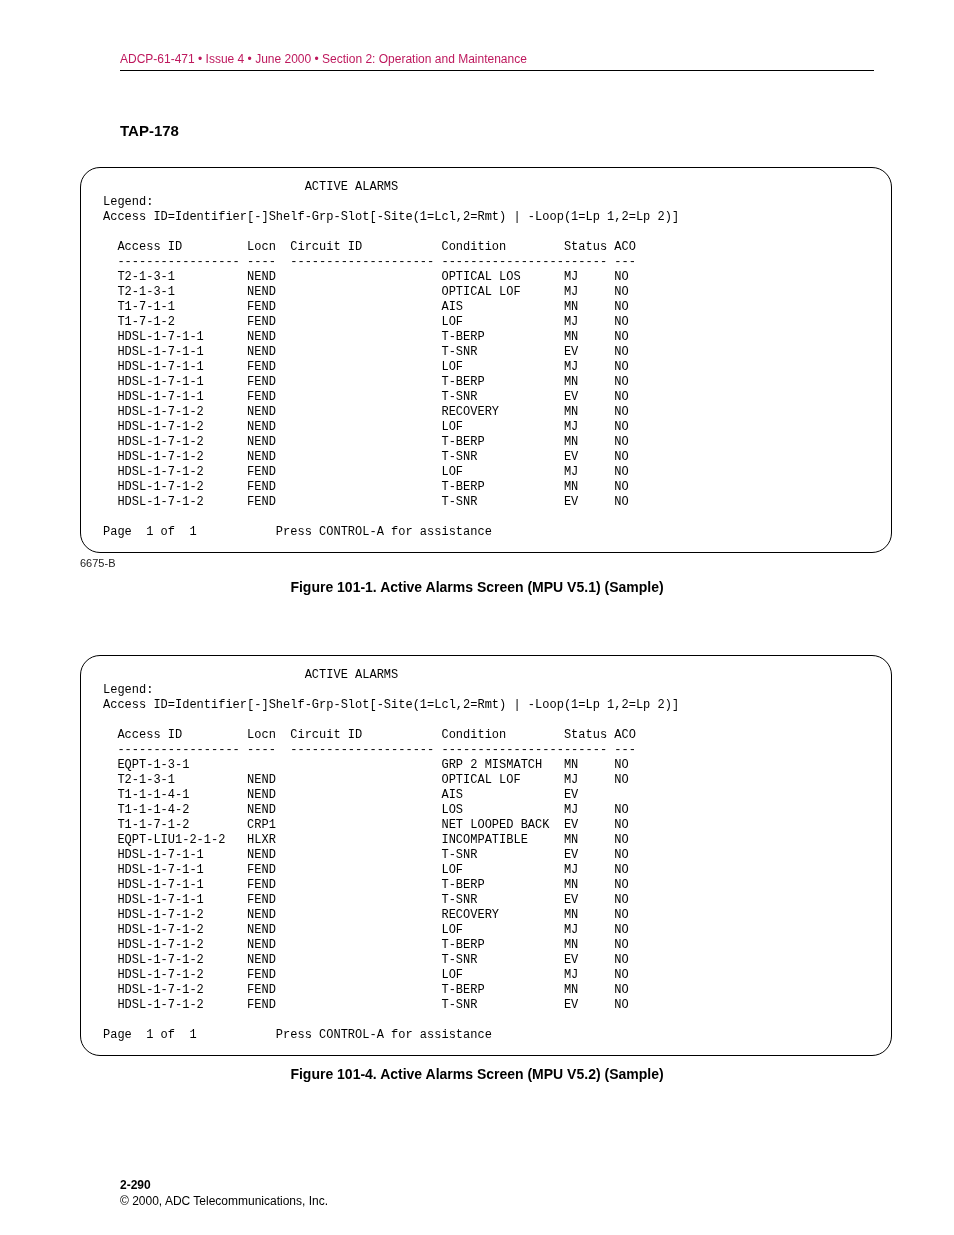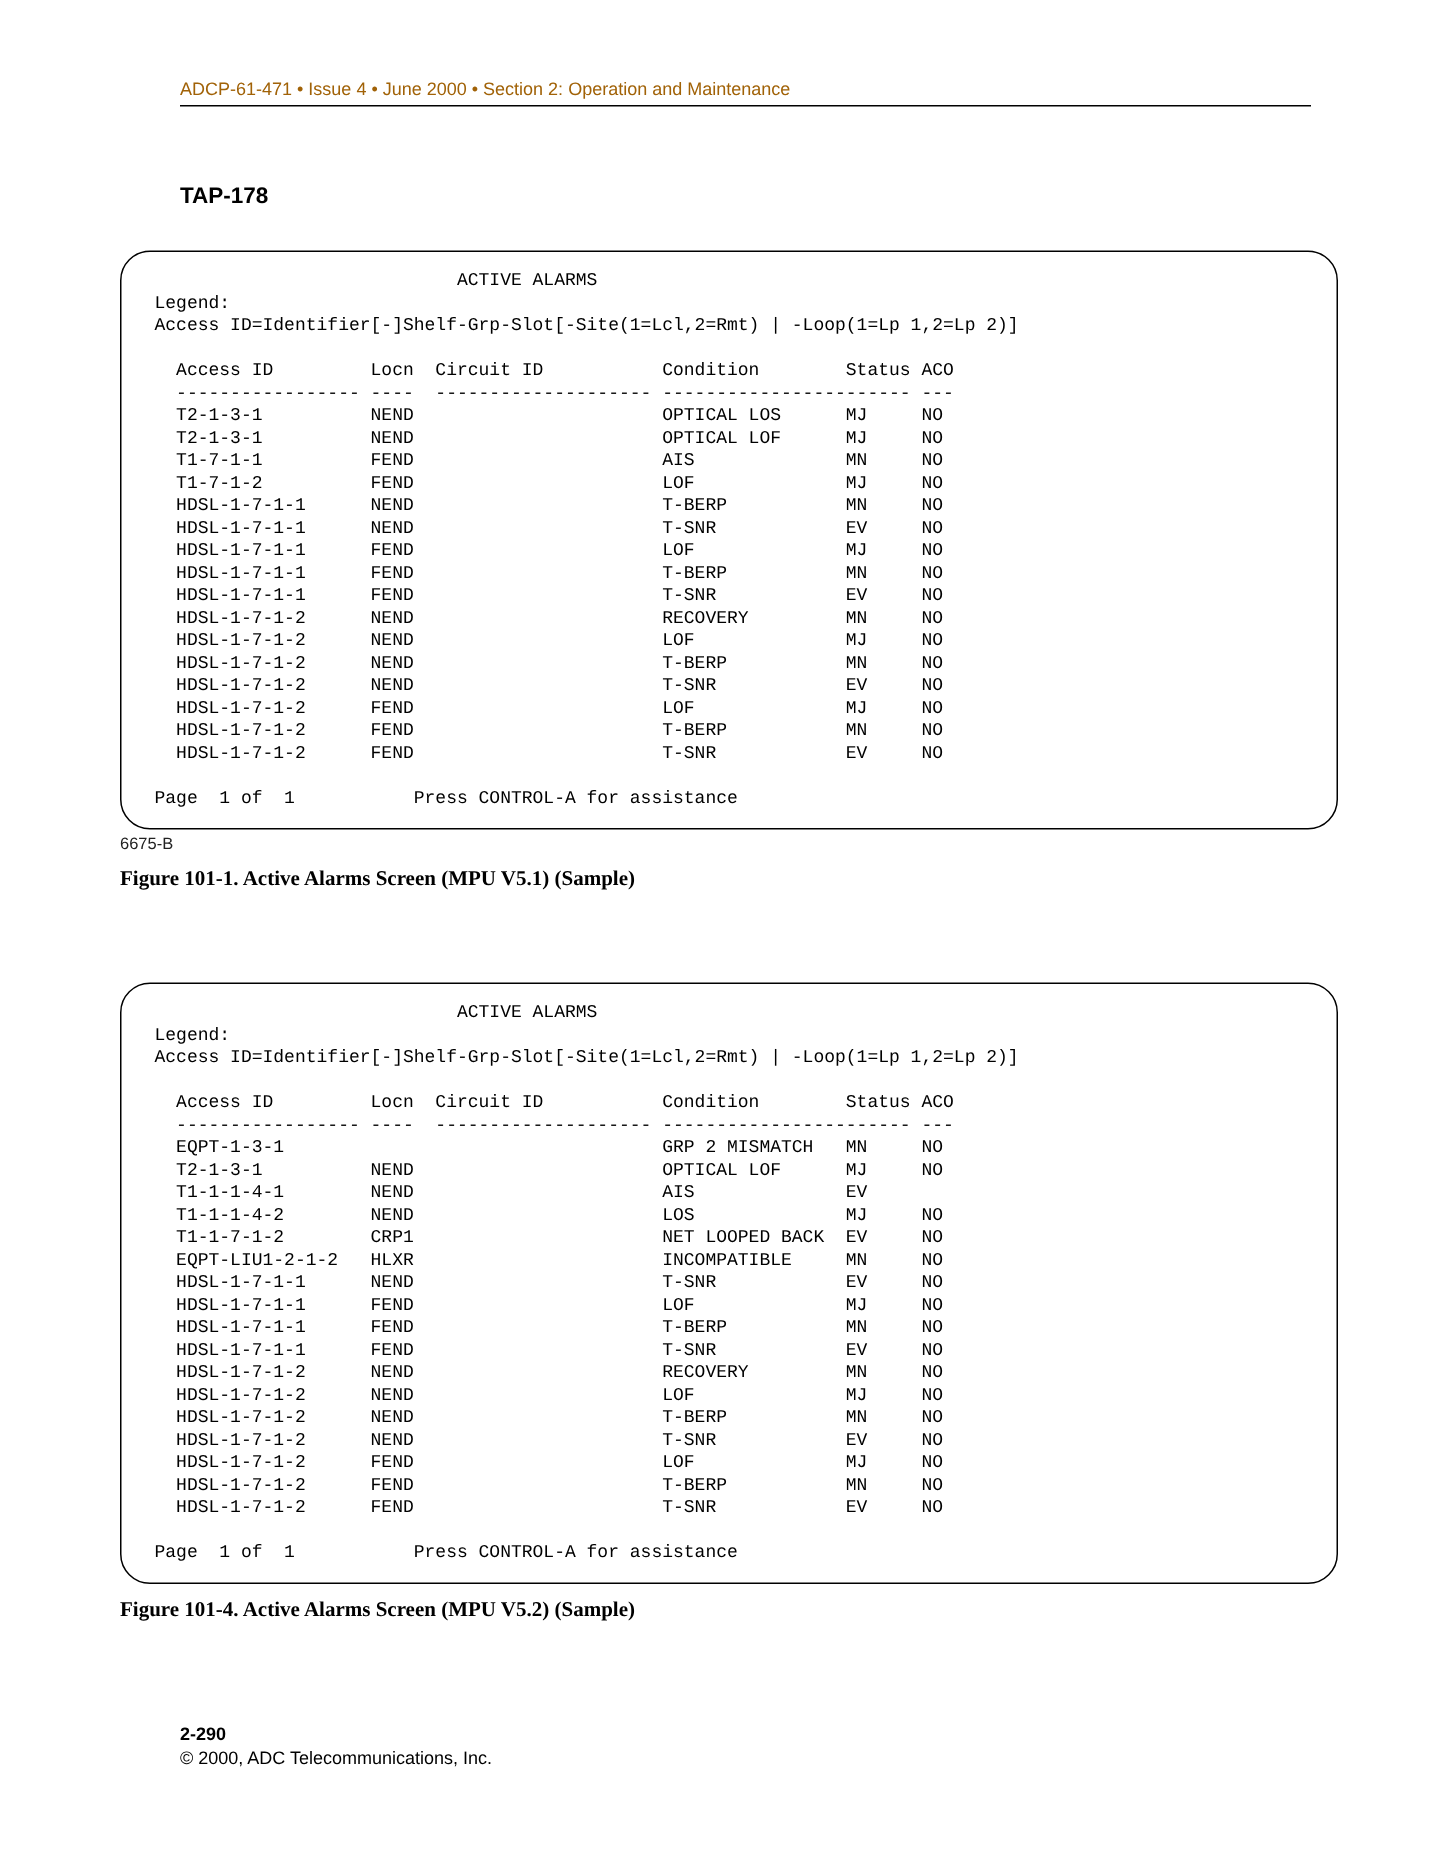--- a/index.html
+++ b/index.html
@@ -11,21 +11,21 @@
   }
   .page {
     width: 954px;
     height: 1235px;
     box-sizing: border-box;
     padding: 52px 80px 40px 80px;
     position: relative;
   }
   .running-head {
     font-size: 12px;
-    color: #a16207;
+    color: #be185d;
     border-bottom: 1px solid #000;
     padding-bottom: 4px;
     margin-bottom: 50px;
     margin-left: 40px;
   }
   .tap-block {
     font-size: 15px;
     font-weight: bold;
     line-height: 1.35;
     margin-left: 40px;
@@ -46,30 +46,30 @@
   }
   .panel-id {
     text-align: left;
     font-family: Liberation Sans, sans-serif;
     font-size: 11px;
     color: #222;
     margin-top: 4px;
     padding-right: 2px;
   }
   .fig-caption {
+    text-align: center;
     font-weight: bold;
     font-size: 14px;
     margin-top: 6px;
     margin-bottom: 60px;
-    font-family: Liberation Serif, serif;
   }
   .footer {
     position: absolute;
     left: 80px;
-    bottom: 55px;
+    bottom: 26px;
     font-size: 12px;
     line-height: 1.35;
     margin-left: 40px;
   }
 </style>
 </head>
 <body>
 
 <div class="page">
 

